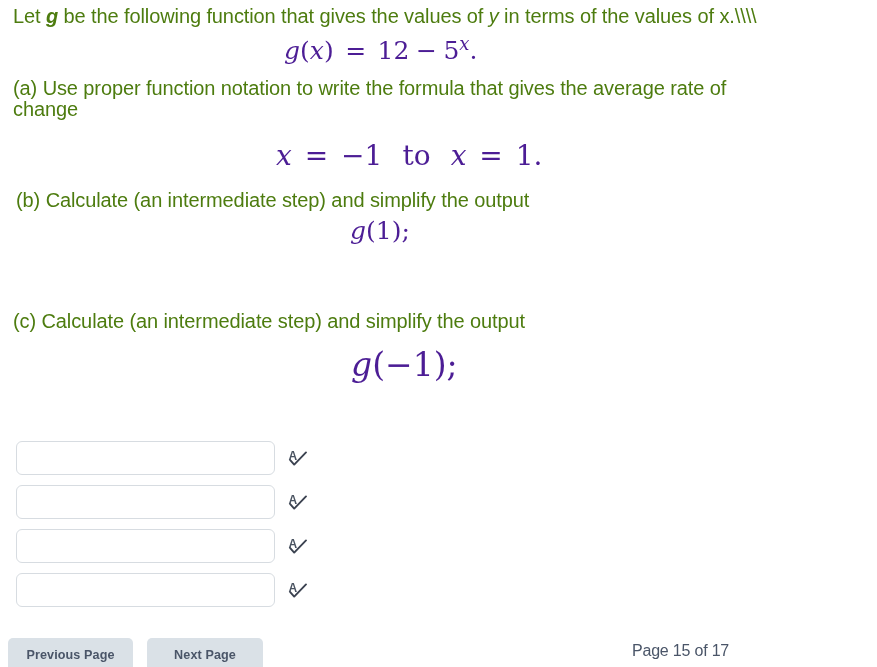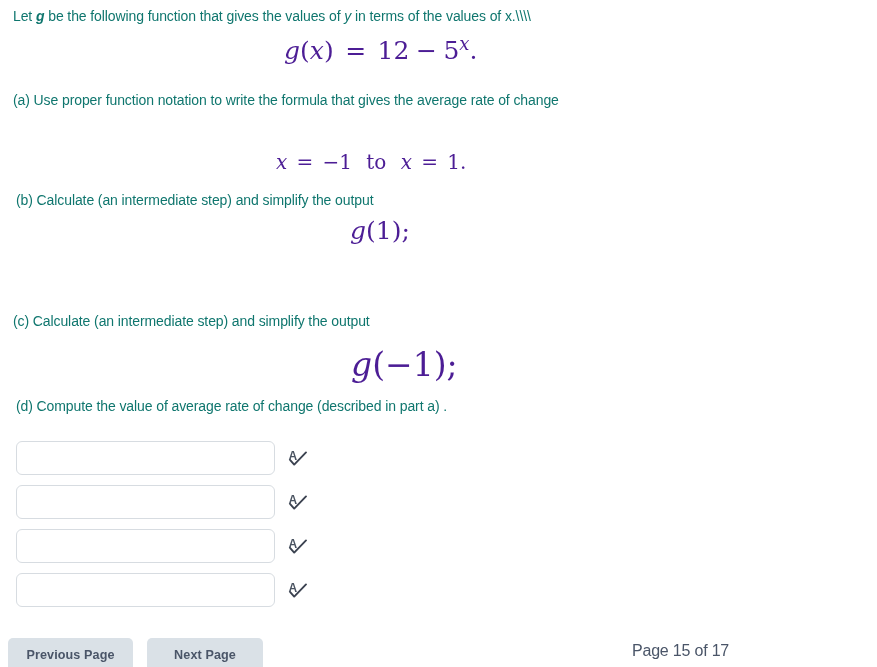--- a/index.html
+++ b/index.html
@@ -19,23 +19,23 @@
 
   .page {
     position: absolute;
     inset: 0;
   }
 
   
   .prose {
     position: absolute;
     left: 13px;
-    font-size: 14px;
+    font-size: 20px;
     line-height: 21px;
-    color: #0f766e;
+    color: #4d7c0f;
     letter-spacing: -0.1px;
   }
   .prose .it { font-style: italic; }
   .prose .bi { font-style: italic; font-weight: bold; }
 
   
   .math {
     position: absolute;
     font-family: "DejaVu Serif", "Liberation Serif", serif;
     color: #4c1d95;
@@ -120,26 +120,26 @@
 <div class="page">
 
   <div class="prose" style="top:6px; left:13px; width:860px;">
     <span>Let </span><span class="bi">g</span><span> be the following function that gives the values of </span><span class="it">y</span><span> in terms of the values of x.\\\\</span>
   </div>
 
   <div class="math" style="top:36px; left:284px; font-size:25px;">
     <span class="mi">g</span><span class="mo">(</span><span class="mi">x</span><span class="mo">)</span><span class="spw"></span><span class="mo">=</span><span class="spw"></span><span class="mn">12</span><span class="sp"></span><span class="mo">−</span><span class="sp"></span><span class="mn">5</span><sup class="mi">x</sup><span class="mo">.</span>
   </div>
 
-  <div class="prose" style="top:90px; left:13px; width:730px;">
+  <div class="prose" style="top:78px; left:13px; width:730px;">
     <span>(a)</span>
     <span>Use proper function notation to write the formula that gives the average rate of change</span>
   </div>
 
-  <div class="math" style="top:150px; left:276px; font-size:20px;">
+  <div class="math" style="top:139px; left:276px; font-size:28px;">
     <span class="mi">x</span><span class="spw"></span><span class="mo">=</span><span class="spw"></span><span class="mn">−1</span><span class="spw"></span><span class="sp"></span><span class="up">to</span><span class="spw"></span><span class="sp"></span><span class="mi">x</span><span class="spw"></span><span class="mo">=</span><span class="spw"></span><span class="mn">1</span><span class="mo">.</span>
   </div>
 
   <div class="prose" style="top:190px; left:16px; width:700px;">
     <span>(b)</span>
     <span>Calculate (an intermediate step) and simplify the output</span>
   </div>
 
   <div class="math" style="top:216px; left:350px; font-size:25px;">
     <span class="mi">g</span><span class="mo">(</span><span class="mn">1</span><span class="mo">)</span><span class="mo">;</span>
@@ -147,24 +147,20 @@
 
   <div class="prose" style="top:311px; left:13px; width:700px;">
     <span>(c)</span>
     <span>Calculate (an intermediate step) and simplify the output</span>
   </div>
 
   <div class="math" style="top:345px; left:351px; font-size:33px;">
     <span class="mi">g</span><span class="mo">(</span><span class="mn">−1</span><span class="mo">)</span><span class="mo">;</span>
   </div>
 
-  <div class="prose" style="top:396px; left:16px; width:700px;">
-    <span>(d)</span>
-    <span>Compute the value of average rate of change (described in part a) .</span>
-  </div>
 
   <div class="answer-row" style="top:441px;">
     <input class="answer-input" type="text" placeholder="" style="">
     <span class="preview-icon">
       <svg viewBox="0 0 22 22" width="22" height="22" xmlns="http://www.w3.org/2000/svg">
         <text x="1.5" y="12.5" font-family="Liberation Sans, sans-serif" font-size="12" font-weight="bold" fill="#4a5361">A</text>
         <path d="M3.2 13.2 L7.2 17.6 L19 5.4" fill="none" stroke="#3b4250" stroke-width="1.9" stroke-linecap="round" stroke-linejoin="round"></path>
       </svg>
     </span>
   </div>

